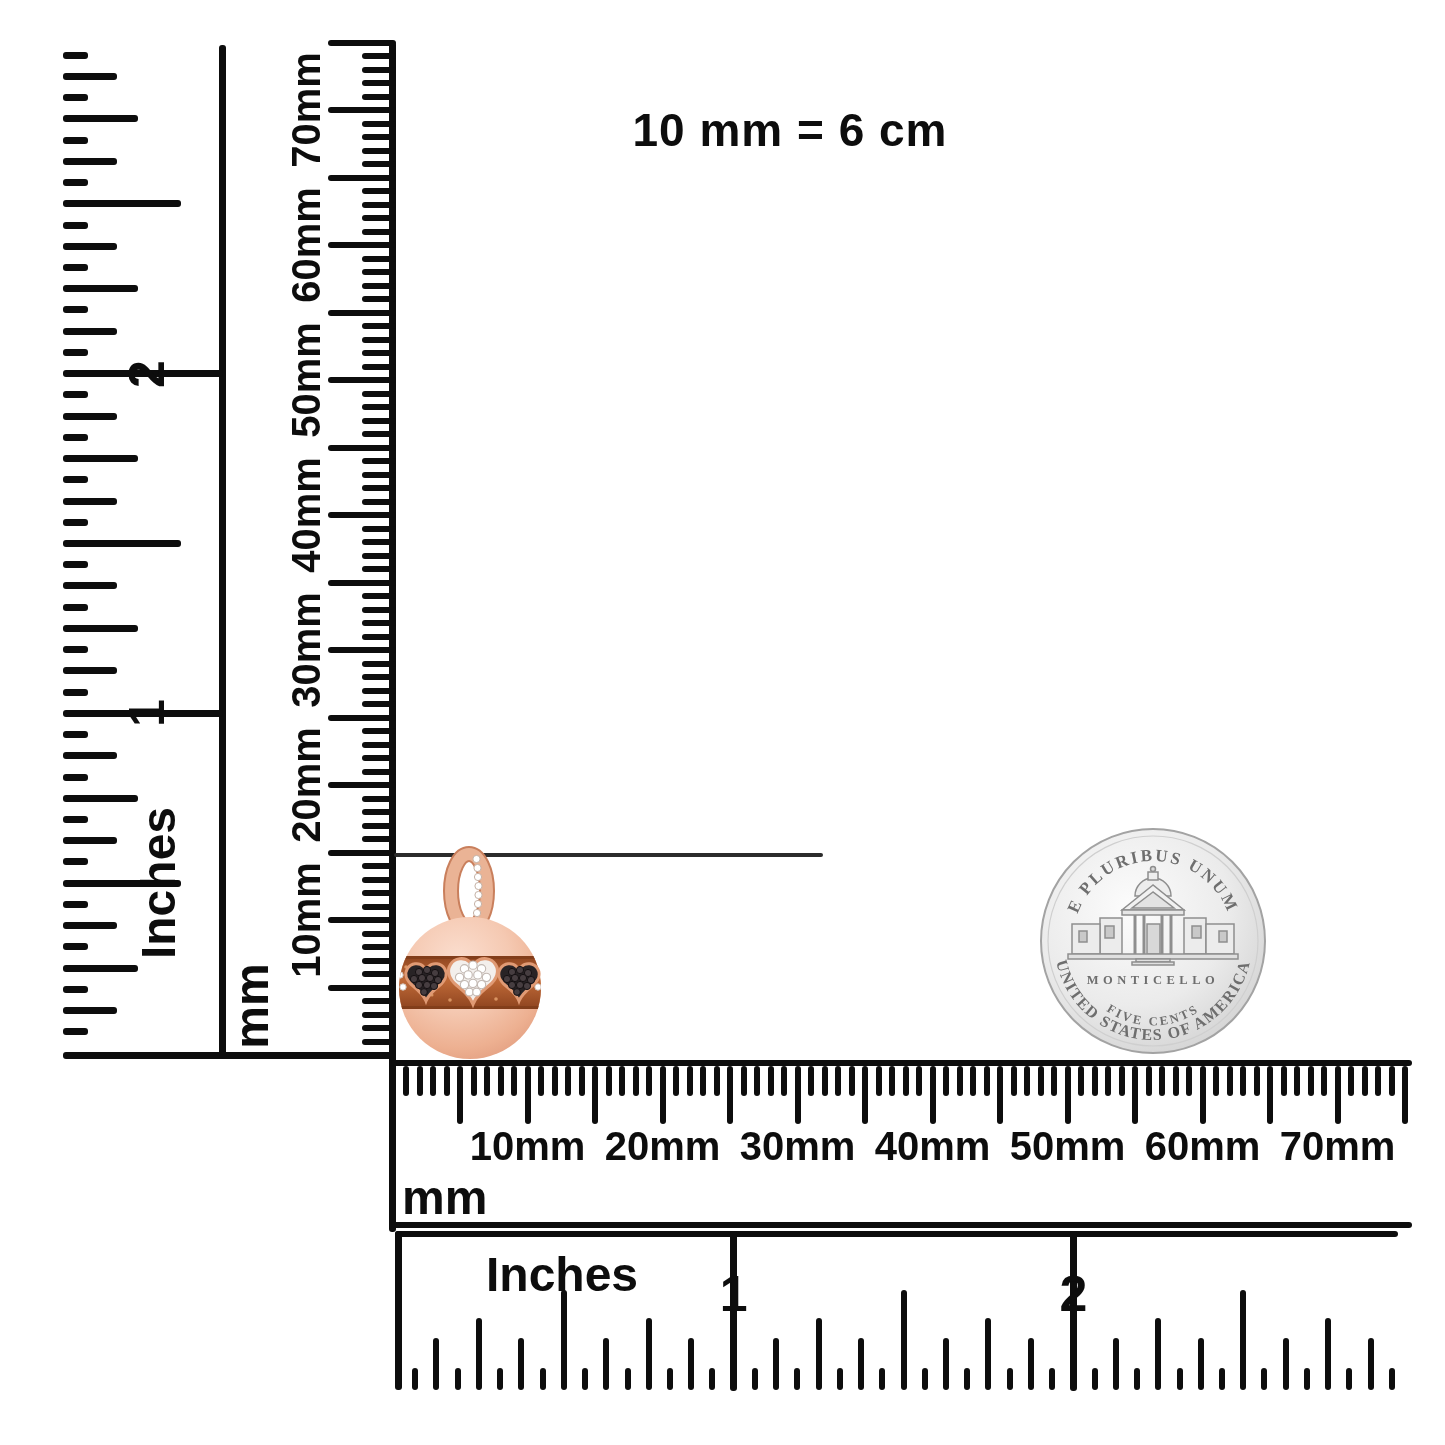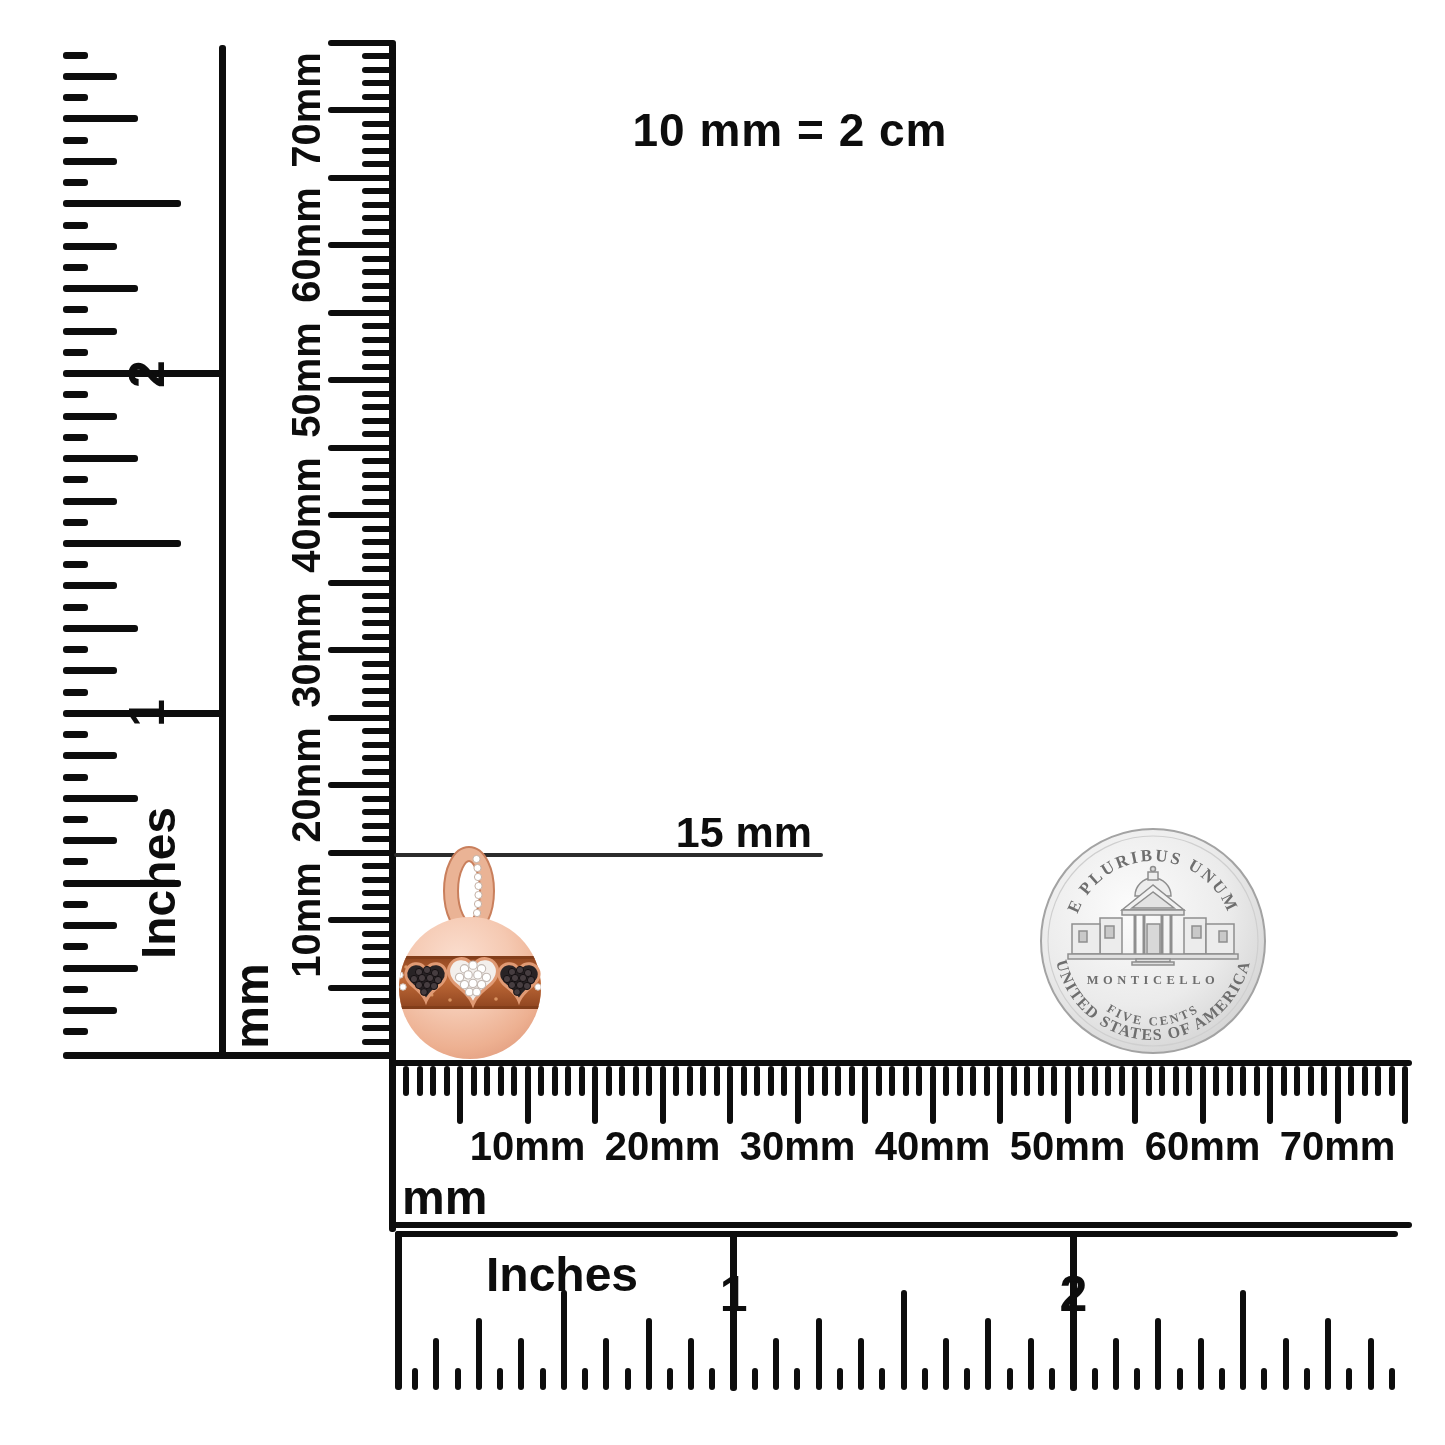--- a/index.html
+++ b/index.html
@@ -19,21 +19,21 @@
          font-size:43px;font-weight:600;}
   #measure-line{position:absolute;left:394px;top:853px;width:429px;height:4px;
          background:#2c2c2c;border-radius:2px;}
   svg{position:absolute;}
 </style>
 </head>
 <body>
 
 <div id="canvas">
 
-  <div id="title">10 mm = 2 cm</div>
+  <div id="title">10 mm = 6 cm</div>
 
   <div class="line" style="left:219px;top:45px;width:7px;height:1013px;"></div>
   <div class="line" style="left:63px;top:1052px;width:333px;height:7px;"></div>
 
   <div class="line" style="left:389px;top:42px;width:7px;height:1190px;"></div>
 
   <div class="line" style="left:391px;top:1060px;width:1021px;height:6px;"></div>
   <div class="line" style="left:391px;top:1222px;width:1021px;height:6px;"></div>
 
   <div class="line" style="left:395px;top:1231px;width:1003px;height:6px;"></div>
@@ -302,21 +302,20 @@
       <div class="tick" style="left: 1325.12px; top: 1318px; width: 6px; height: 72px;"></div>
       <div class="tick" style="left: 1346.35px; top: 1368px; width: 6px; height: 22px;"></div>
       <div class="tick" style="left: 1367.58px; top: 1338px; width: 6px; height: 52px;"></div>
       <div class="tick" style="left: 1388.81px; top: 1368px; width: 6px; height: 22px;"></div>
       <div class="hlab numlab" style="left: 673.68px; top: 1268px; width: 120px; height: 52px;">1</div>
       <div class="hlab numlab" style="left: 1013.36px; top: 1268px; width: 120px; height: 52px;">2</div>
       <div class="hlab unitlab" style="left: 442px; top: 1247px; width: 240px; height: 54px;">Inches</div>
     </div>
 
   <div id="measure-line"></div>
-  <div id="measure-label">15 mm</div>
 
   <svg style="left:392px;top:845px;" width="164" height="215" viewBox="0 0 164 215">
     <defs>
       <radialGradient id="ballGrad" cx="42%" cy="30%" r="80%">
         <stop offset="0%" stop-color="#fbdecf"></stop>
         <stop offset="45%" stop-color="#f5c9b2"></stop>
         <stop offset="78%" stop-color="#edb091"></stop>
         <stop offset="100%" stop-color="#e09a7c"></stop>
       </radialGradient>
       <linearGradient id="bandGrad" x1="0" y1="0" x2="0" y2="1">

